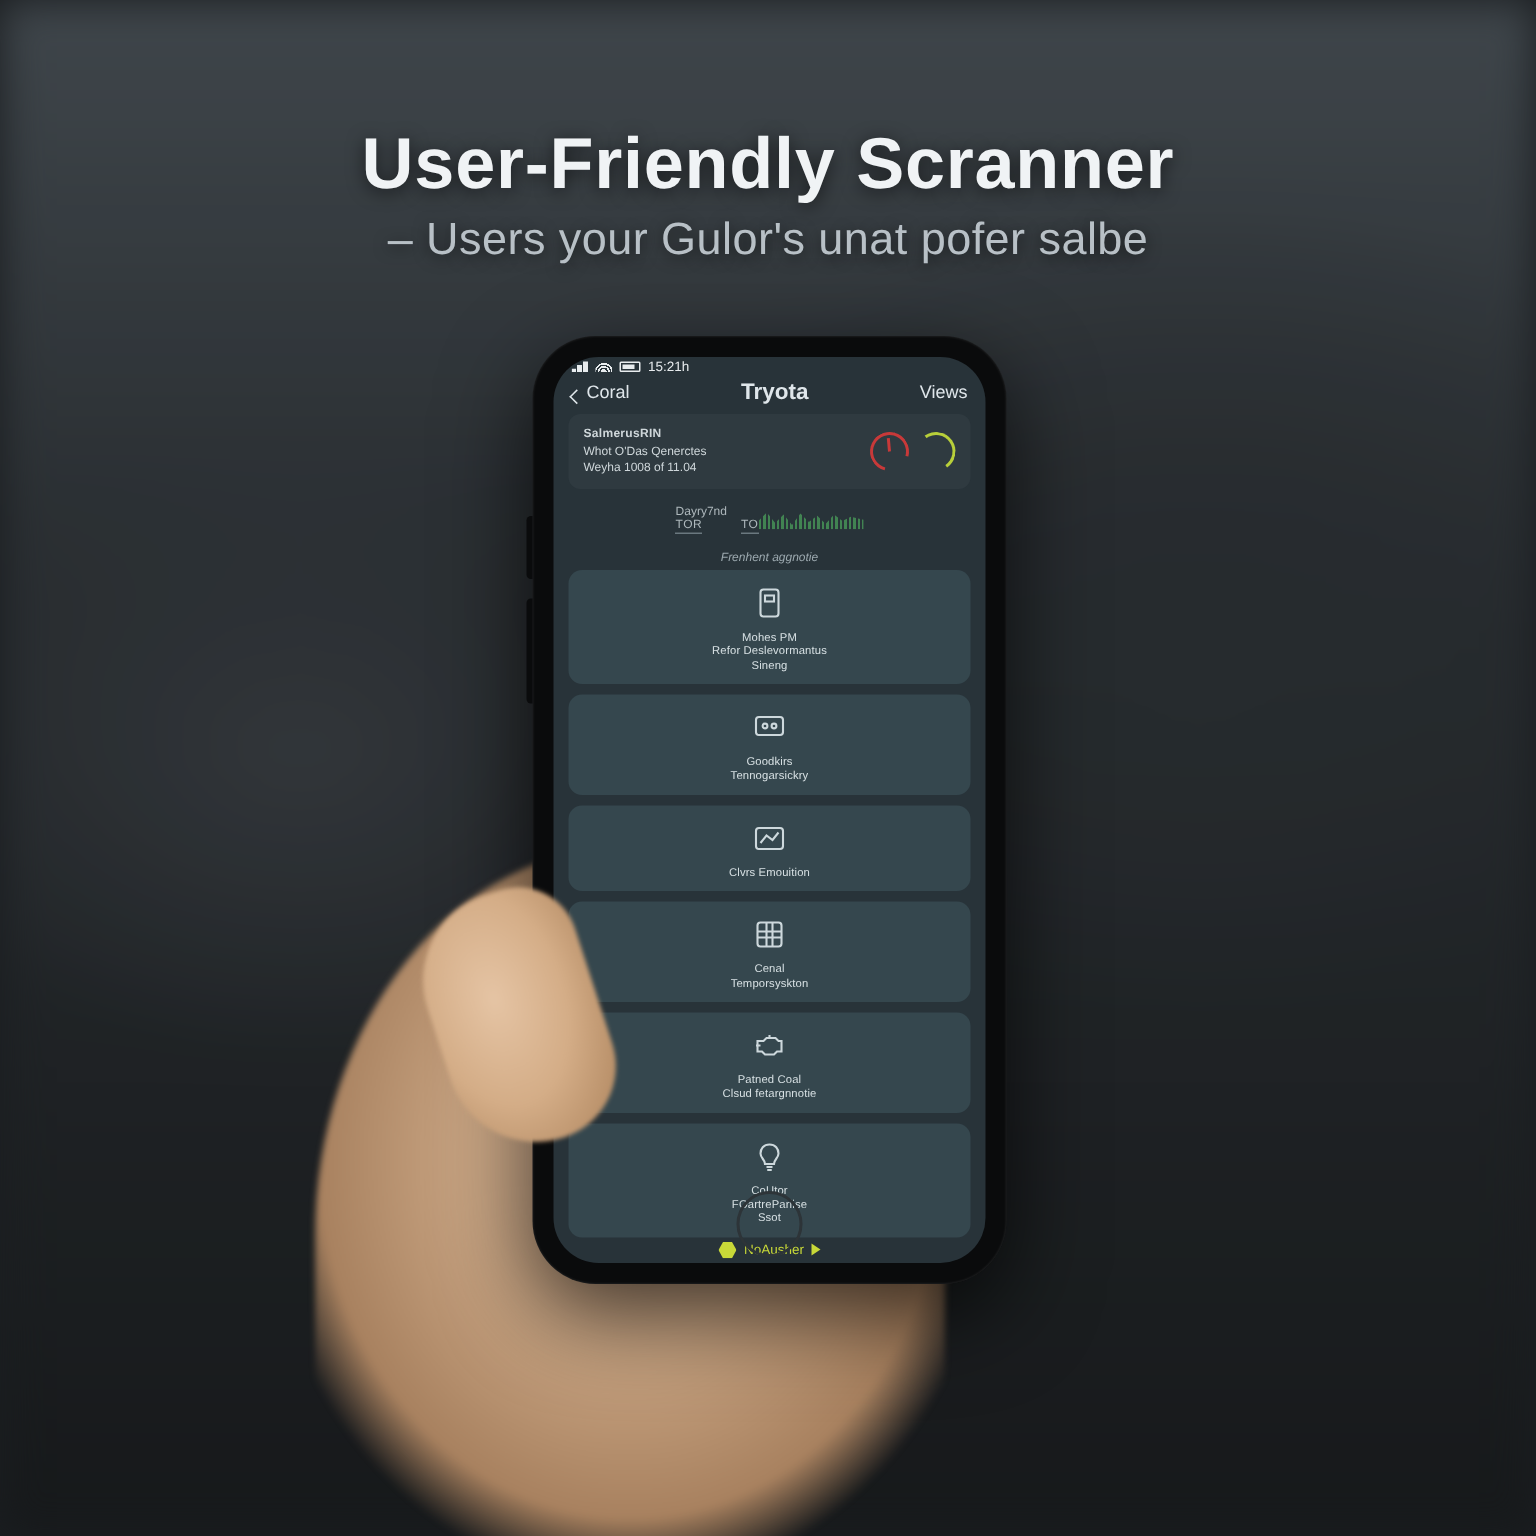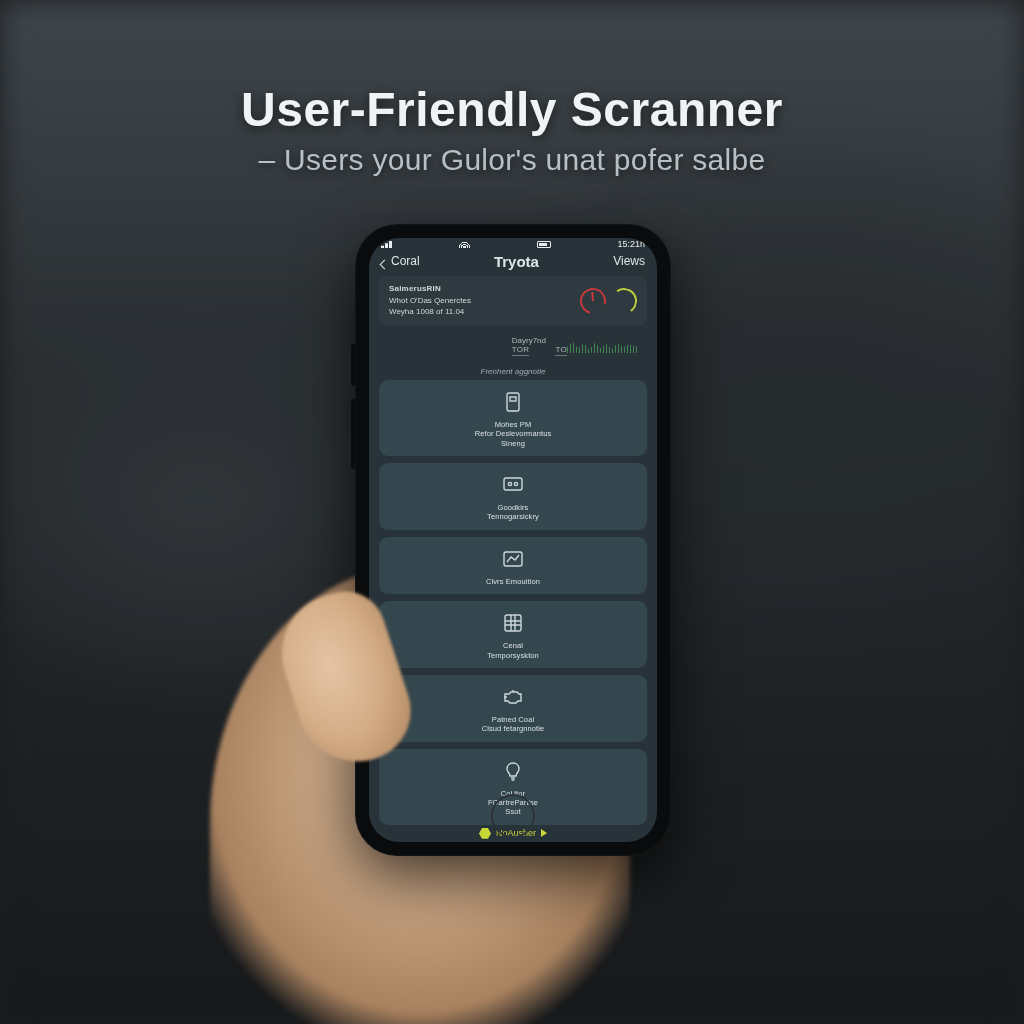--- a/index.html
+++ b/index.html
@@ -16,39 +16,39 @@
  border-radius:50% 50% 30% 30%;filter:blur(2px)}
 .thumb{position:absolute;left:290px;bottom:260px;width:110px;height:170px;z-index:6;
  background:radial-gradient(ellipse at 40% 40%,#e5c4a4 0%,#d4ad87 50%,#b38a63 90%);
  border-radius:60px 40px 50px 60px;transform:rotate(-18deg);filter:blur(1.5px)}
 .phone{position:absolute;left:355px;top:224px;width:316px;height:632px;z-index:5;
  background:#0a0b0c;border-radius:42px;box-shadow:0 20px 60px rgba(0,0,0,.7),inset 0 0 2px rgba(255,255,255,.15)}
 .phone::before{content:"";position:absolute;left:-4px;top:120px;width:4px;height:42px;background:#0a0b0c;border-radius:3px 0 0 3px}
 .phone::after{content:"";position:absolute;left:-4px;top:175px;width:4px;height:70px;background:#0a0b0c;border-radius:3px 0 0 3px}
 .screen{position:absolute;inset:14px 14px 14px 14px;background:#283339;border-radius:30px;overflow:hidden;display:flex;flex-direction:column}
 .home-btn{position:absolute;bottom:18px;left:50%;transform:translateX(-50%);width:44px;height:44px;border:2px solid #2d3438;border-radius:50%;z-index:7}
-.status-bar{height:20px;display:flex;justify-content:space-between;align-items:center;gap:5px;padding:0 12px;color:#e8ecee;font-size:9px}
+.status-bar{height:20px;display:flex;justify-content:flex-start;align-items:center;gap:5px;padding:0 12px;color:#e8ecee;font-size:9px}
 .status-bar .sig{width:11px;height:8px;background:linear-gradient(to right,#e8ecee 0 30%,transparent 30% 35%,#e8ecee 35% 65%,transparent 65% 70%,#e8ecee 70%);clip-path:polygon(0 100%,0 70%,33% 70%,33% 40%,66% 40%,66% 10%,100% 10%,100% 100%)}
 .status-bar .wifi{width:11px;height:8px;background:radial-gradient(circle at 50% 100%,#e8ecee 0 2px,transparent 2px 3px,#e8ecee 3px 4px,transparent 4px 5px,#e8ecee 5px 6px,transparent 6px)}
 .status-bar .bat{width:14px;height:7px;border:1px solid #e8ecee;border-radius:1px;position:relative}
 .status-bar .bat::after{content:"";position:absolute;inset:1px 3px 1px 1px;background:#e8ecee}
 .nav{height:36px;display:flex;align-items:center;justify-content:space-between;padding:0 12px;color:#dfe6ea}
 .nav .back{display:flex;align-items:flex-end;gap:3px;font-size:12px}
 .nav .back .chev{width:7px;height:7px;border-left:1.6px solid #dfe6ea;border-bottom:1.6px solid #dfe6ea;transform:rotate(45deg)}
 .nav .title{font-size:15px;font-weight:600}
 .nav .right{font-size:12px}
 .info{background:#2f3a40;margin:4px 10px 0;border-radius:8px;padding:8px 10px;color:#cfd7da;display:flex;gap:8px;align-items:center}
 .info-text{flex:1;font-size:8px;line-height:1.35}
 .info-text .line1{font-weight:600;margin-bottom:1px;letter-spacing:.2px}
 .gauges{display:flex;gap:5px}
 .gauge{width:26px;height:26px;border-radius:50%;position:relative}
 .g1{border:2.2px solid #c83939;border-bottom-color:transparent;transform:rotate(-30deg)}
 .g1::after{content:"";position:absolute;left:50%;top:50%;width:2px;height:9px;background:#c83939;transform-origin:bottom;transform:translate(-50%,-100%) rotate(25deg)}
 .g2{border:2.2px solid #b8cf3a;border-bottom-color:transparent;border-left-color:transparent;transform:rotate(10deg)}
-.row2{display:flex;align-items:center;justify-content:flex-end;margin:6px 10px 0;padding:4px 10px;color:#aeb8bc;font-size:8px}
+.row2{display:flex;align-items:center;justify-content:center;margin:6px 10px 0;padding:4px 10px;color:#aeb8bc;font-size:8px}
 .row2 .b{display:flex;gap:26px}
 .row2 .b span{border-bottom:1px solid #6a787f;padding-bottom:1px;letter-spacing:.3px}
 .row2 .wave{width:70px;height:14px;background:repeating-linear-gradient(90deg,#5bd46b 0 1.4px,transparent 1.4px 3px);opacity:.5;clip-path:polygon(0 60%,8% 20%,16% 70%,24% 30%,32% 80%,40% 25%,48% 65%,56% 35%,64% 75%,72% 30%,80% 60%,88% 40%,100% 55%,100% 100%,0 100%)}
 .section-label{color:#9ca9af;font-size:8px;text-align:center;margin:7px 0 4px;font-style:italic}
 .grid{display:grid;grid-template-columns:1fr;gap:7px;padding:0 10px;flex:1}
 .card{background:#35474e;border-radius:9px;display:flex;flex-direction:column;align-items:center;justify-content:center;padding:8px 4px;color:#d7e0e3;gap:4px;cursor:pointer}
 .card .ico{width:30px;height:28px;display:flex;align-items:center;justify-content:center}
 .card .ico svg{width:26px;height:24px;stroke:#cdd8dc;stroke-width:1.4;fill:none}
 .card .lbl{font-size:7.5px;text-align:center;line-height:1.25;letter-spacing:.1px}
 .footer{height:28px;display:flex;align-items:center;justify-content:center;gap:5px;color:#c8d838;font-size:9px}

